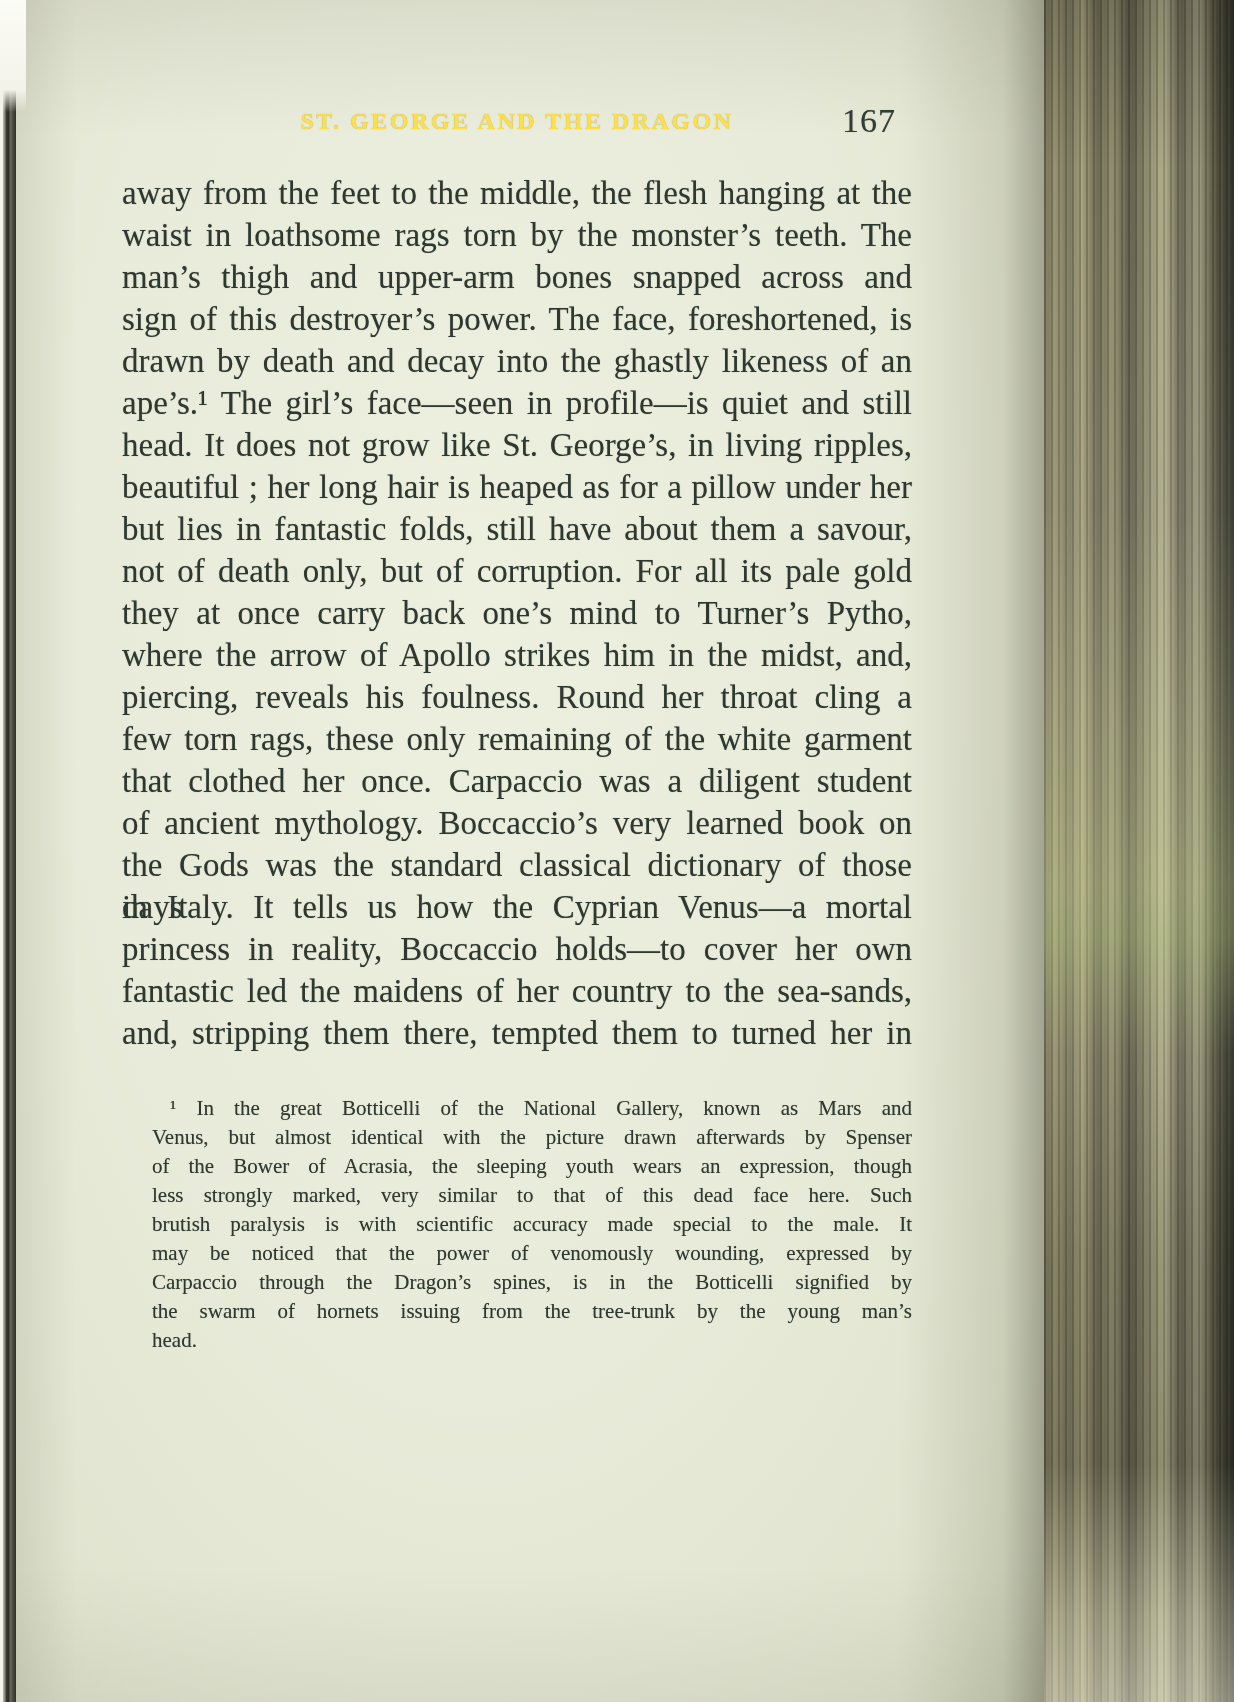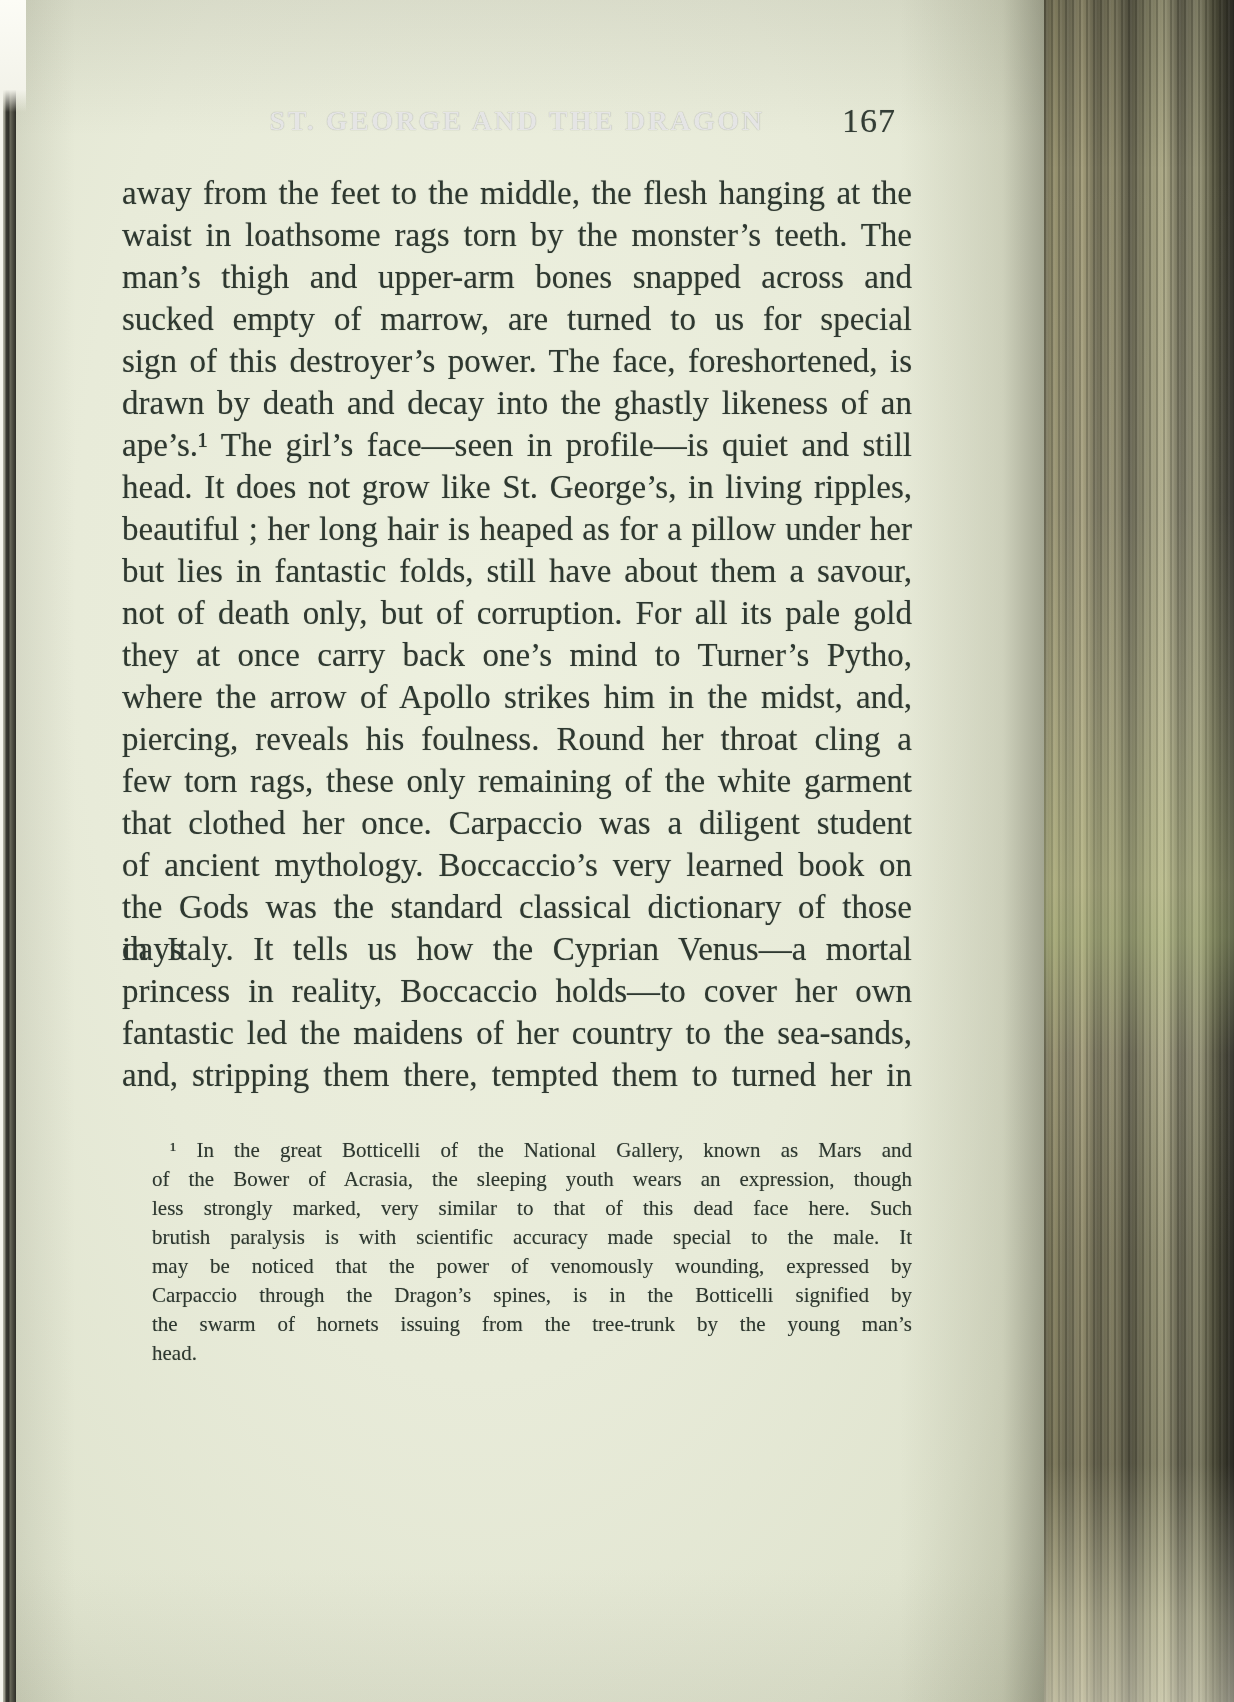--- a/index.html
+++ b/index.html
@@ -104,24 +104,24 @@
   }
 
   .header {
     position: relative;
     height: 34px;
     line-height: 34px;
   }
   .title {
     display: block;
     text-align: center;
-    font-size: 28px;
+    font-size: 24px;
     font-weight: bold;
     letter-spacing: 2.5px;
-    color: #e5e5e5;
+    color: #fde047;
     text-shadow: 0 0 1px rgba(57,67,59,0.45);
   }
   .pagenum {
     position: absolute;
     right: 16px;
     top: 0;
     font-size: 34px;
     color: #333d35;
     letter-spacing: 1px;
     text-shadow: 0 0 1px rgba(51,61,53,0.4);
@@ -171,21 +171,20 @@
   <div class="content">
     <div class="header">
       <span class="title">ST. GEORGE AND THE DRAGON</span>
       <span class="pagenum">167</span>
     </div>
 
     <div class="body-text">
         <div class="body-line">away from the feet to the middle, the flesh hanging at the</div>
         <div class="body-line">waist in loathsome rags torn by the monster’s teeth. The</div>
         <div class="body-line">man’s thigh and upper-arm bones snapped across and</div>
-        <div class="body-line">sucked empty of marrow, are turned to us for special</div>
         <div class="body-line">sign of this destroyer’s power. The face, foreshortened, is</div>
         <div class="body-line">drawn by death and decay into the ghastly likeness of an</div>
         <div class="body-line">ape’s.¹ The girl’s face—seen in profile—is quiet and still</div>
         <div class="body-line">head. It does not grow like St. George’s, in living ripples,</div>
         <div class="body-line">beautiful ; her long hair is heaped as for a pillow under her</div>
         <div class="body-line">but lies in fantastic folds, still have about them a savour,</div>
         <div class="body-line">not of death only, but of corruption. For all its pale gold</div>
         <div class="body-line">they at once carry back one’s mind to Turner’s Pytho,</div>
         <div class="body-line">where the arrow of Apollo strikes him in the midst, and,</div>
         <div class="body-line">piercing, reveals his foulness. Round her throat cling a</div>
@@ -194,20 +193,21 @@
         <div class="body-line">of ancient mythology. Boccaccio’s very learned book on</div>
         <div class="body-line">the Gods was the standard classical dictionary of those days</div>
         <div class="body-line">in Italy. It tells us how the Cyprian Venus—a mortal</div>
         <div class="body-line">princess in reality, Boccaccio holds—to cover her own</div>
         <div class="body-line">fantastic led the maidens of her country to the sea-sands,</div>
         <div class="body-line">and, stripping them there, tempted them to turned her in</div>
       </div>
 
     <div class="footnote">
         <div class="footnote-line">¹ In the great Botticelli of the National Gallery, known as Mars and</div>
+        <div class="footnote-line">Venus, but almost identical with the picture drawn afterwards by Spenser</div>
         <div class="footnote-line">of the Bower of Acrasia, the sleeping youth wears an expression, though</div>
         <div class="footnote-line">less strongly marked, very similar to that of this dead face here. Such</div>
         <div class="footnote-line">brutish paralysis is with scientific accuracy made special to the male. It</div>
         <div class="footnote-line">may be noticed that the power of venomously wounding, expressed by</div>
         <div class="footnote-line">Carpaccio through the Dragon’s spines, is in the Botticelli signified by</div>
         <div class="footnote-line">the swarm of hornets issuing from the tree-trunk by the young man’s</div>
         <div class="footnote-line">head.</div>
       </div>
   </div>
 </div>

